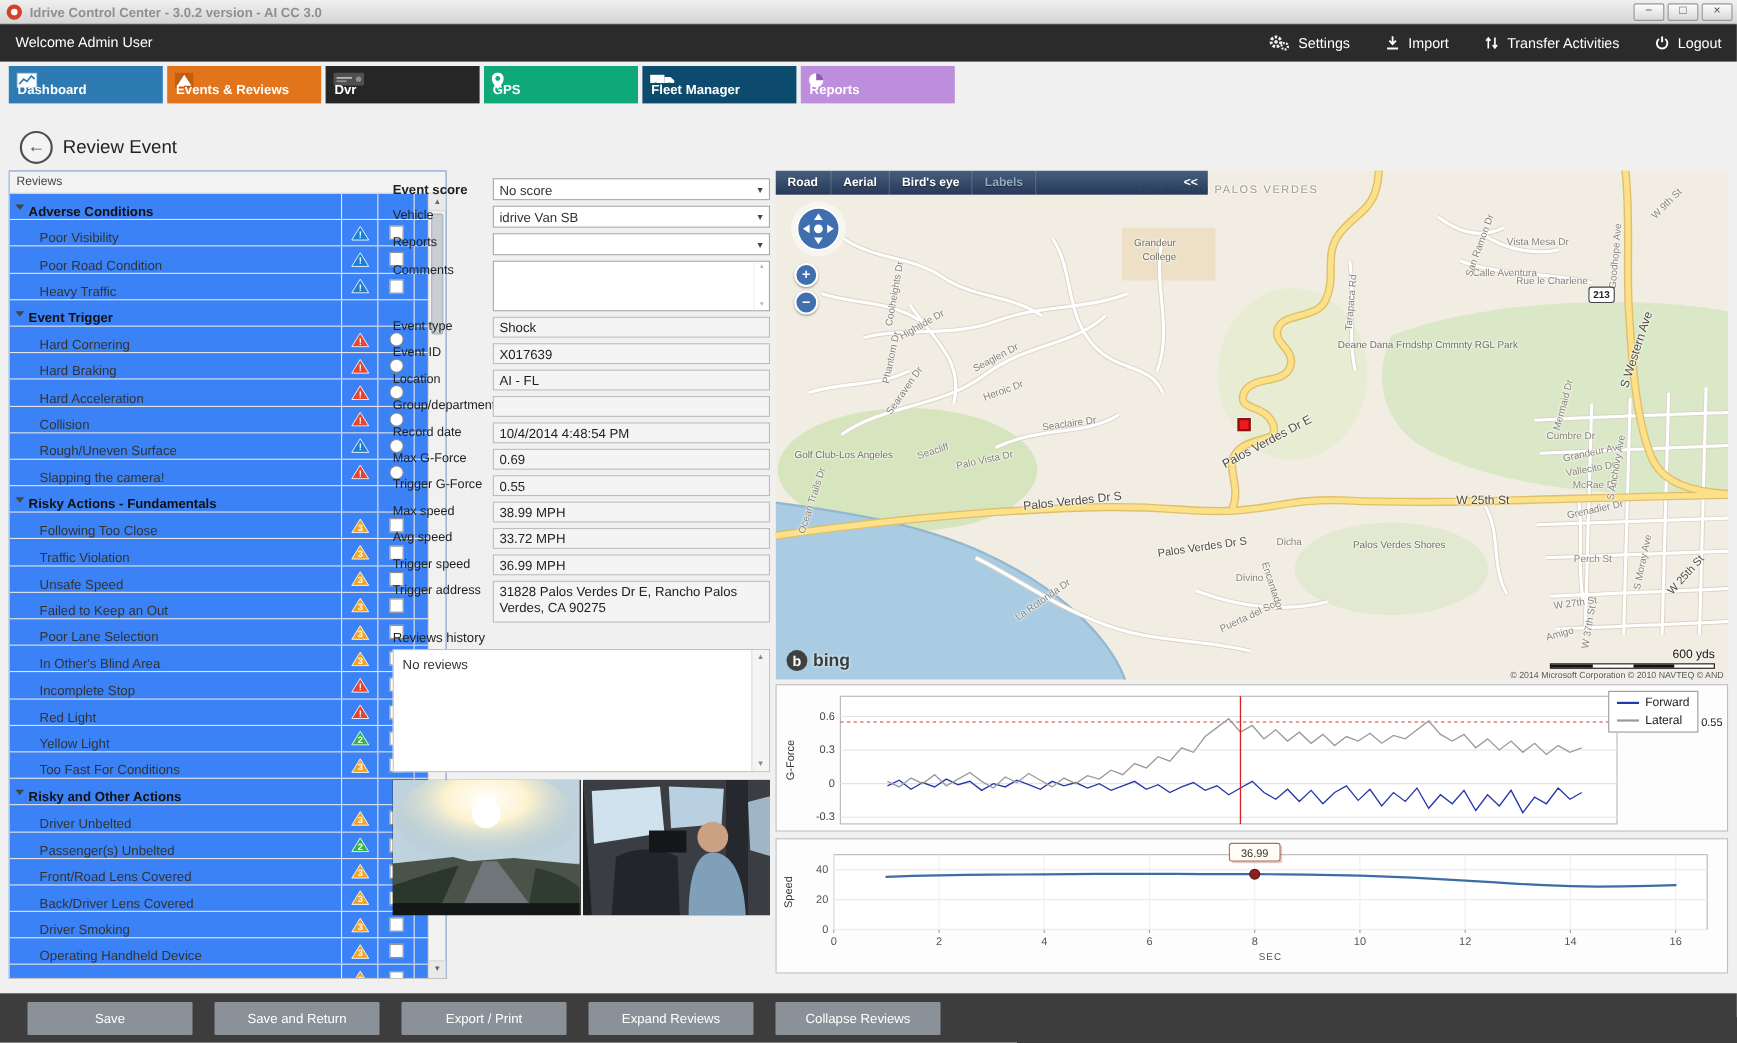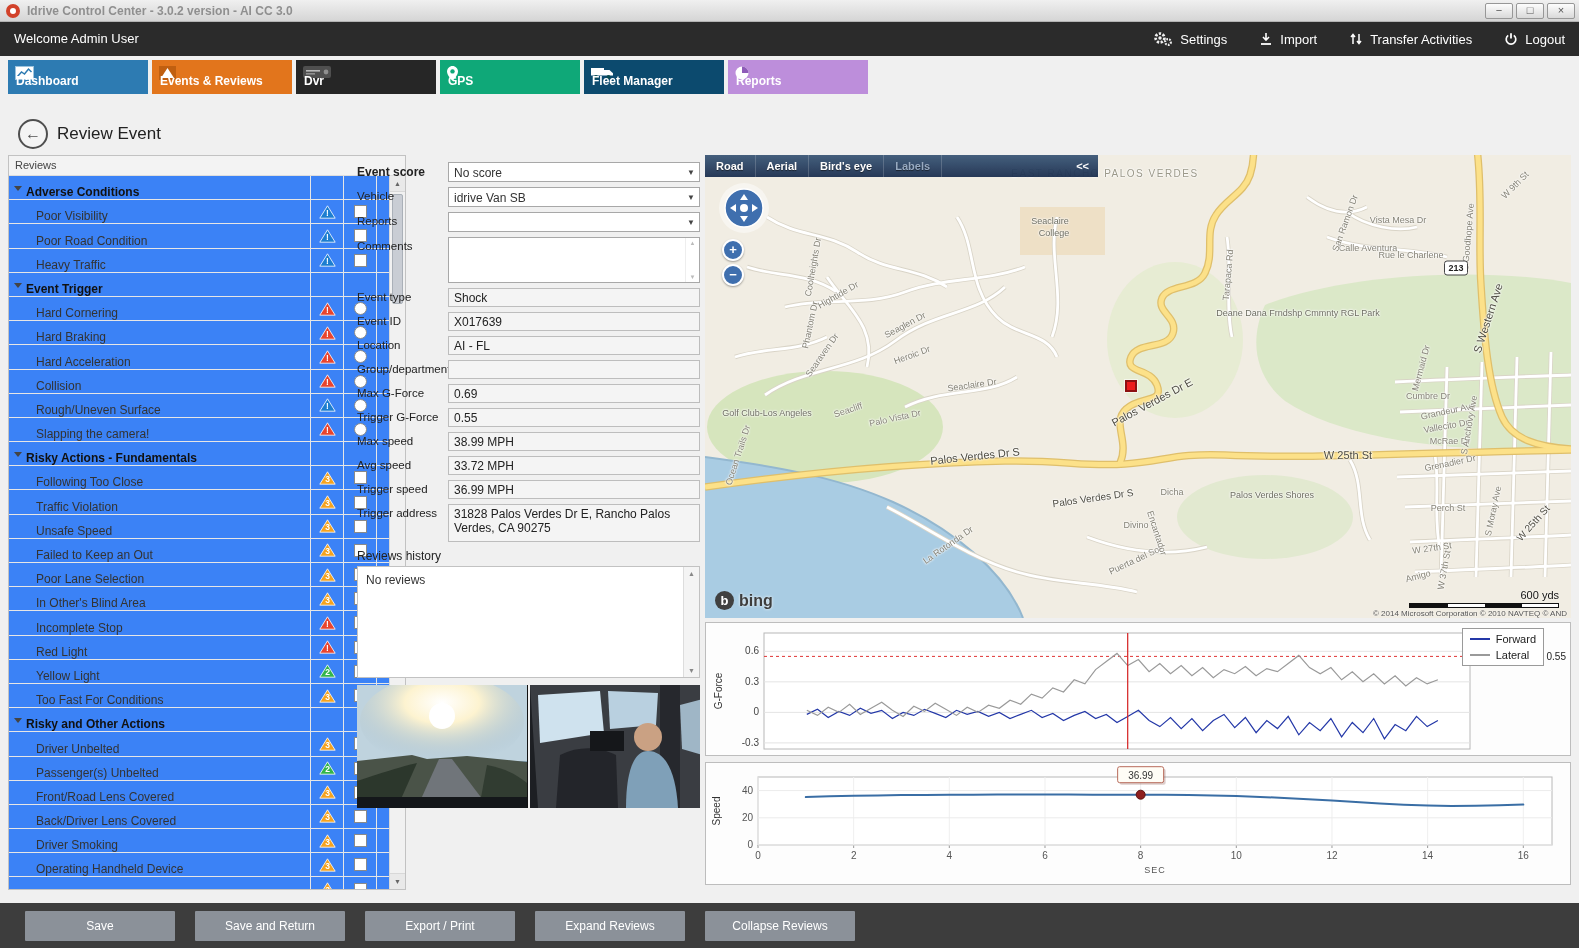--- a/index.html
+++ b/index.html
@@ -699,20 +699,26 @@
         <div class="f-row">
           <span class="f-label">Location</span>
           <div class="f-ctl">
             <div class="ro-field">AI - FL</div>
           </div>
         </div>
         <div class="f-row">
           <span class="f-label">Group/department</span>
           <div class="f-ctl">
             <div class="ro-field"></div>
+          </div>
+        </div>
+        <div class="f-row">
+          <span class="f-label">Record date</span>
+          <div class="f-ctl">
+            <div class="ro-field">10/4/2014 4:48:54 PM</div>
           </div>
         </div>
         <div class="f-row">
           <span class="f-label">Max G-Force</span>
           <div class="f-ctl">
             <div class="ro-field">0.69</div>
           </div>
         </div>
         <div class="f-row">
           <span class="f-label">Trigger G-Force</span>
@@ -837,21 +843,21 @@
           <path d="M772,-6 C778,40 773,90 776,130 C779,180 783,230 797,262 C807,284 832,292 866,294"></path>
         </g>
       </defs>
       <use href="#minor" stroke="#d9d4c7" stroke-width="4.5"></use>
       <use href="#minor" stroke="#ffffff" stroke-width="2.8"></use>
       <use href="#major" stroke="#dfbf6b" stroke-width="7.5"></use>
       <use href="#major" stroke="#fce189" stroke-width="5"></use>
     </svg>
     <div class="map-labels" id="map-labels">
         <span class="map-label ml-area" style="left: 400px; top: 18px;">EAST RANCHO PALOS VERDES</span>
-        <span class="map-label ml-place" style="left: 345px; top: 66px;">Seaclaire</span>
+        <span class="map-label ml-place" style="left: 345px; top: 66px;">Grandeur</span>
         <span class="map-label ml-place" style="left: 349px; top: 78px;">College</span>
         <span class="map-label ml-place" style="left: 593px; top: 158px;">Deane Dana Frndshp Cmmnty RGL Park</span>
         <span class="map-label ml-place" style="left: 62px; top: 258px;">Golf Club-Los Angeles</span>
         <span class="map-label ml-place" style="left: 567px; top: 340px;">Palos Verdes Shores</span>
         <span class="map-label ml-street" style="left: 467px; top: 337px;">Dicha</span>
         <span class="map-label ml-street" style="left: 431px; top: 370px;">Divino</span>
         <span class="map-label ml-street" style="left: 243px; top: 390px; transform: translate(-50%, -50%) rotate(-35deg);">La Rotonda Dr</span>
         <span class="map-label ml-street" style="left: 430px; top: 405px; transform: translate(-50%, -50%) rotate(-25deg);">Puerta del Sol</span>
         <span class="map-label ml-street" style="left: 452px; top: 378px; transform: translate(-50%, -50%) rotate(72deg);">Encantador</span>
         <span class="map-label ml-street" style="left: 33px; top: 300px; transform: translate(-50%, -50%) rotate(-72deg);">Ocean Trails Dr</span>

